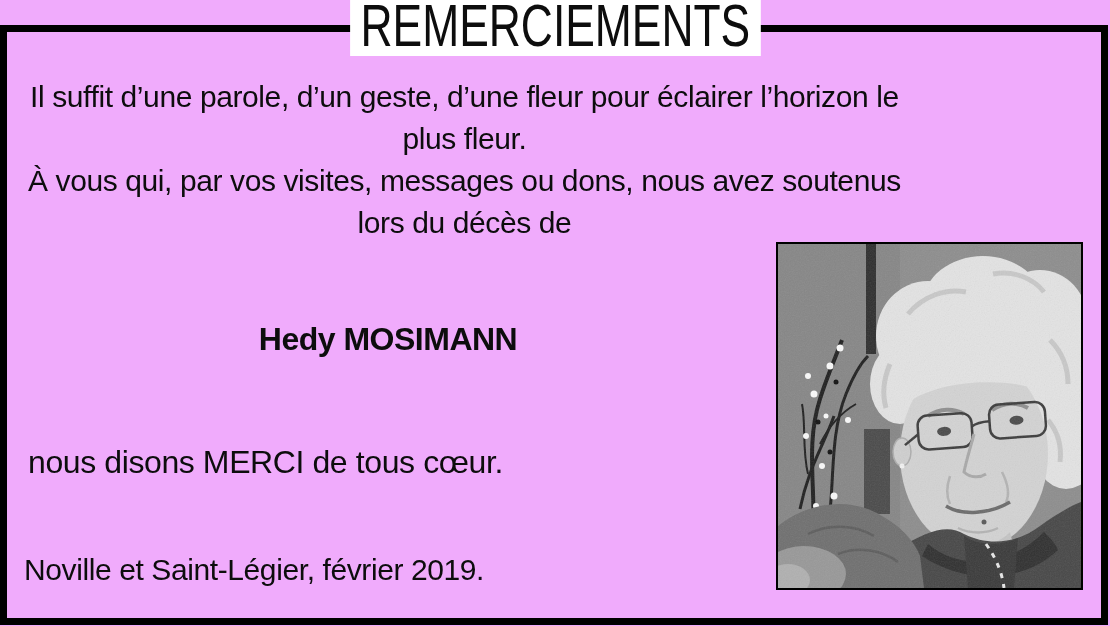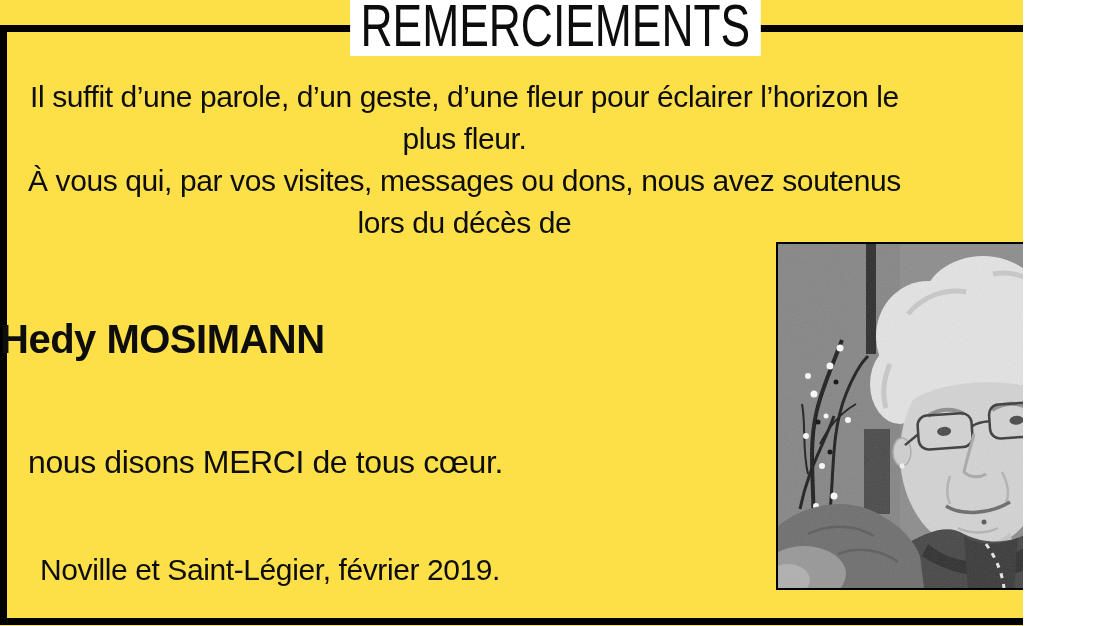--- a/index.html
+++ b/index.html
@@ -1,31 +1,31 @@
 <!DOCTYPE html>
 <html><head>
 <meta charset="utf-8">
 <style>
   html,body{margin:0;padding:0;background:#ffffff;}
-  .stage{position:relative;width:1023px;height:626px;background:#fde047;overflow:hidden;
+  .stage{position:relative;width:1110px;height:626px;background:#f0abfc;overflow:hidden;
          font-family:"Liberation Sans", sans-serif;color:#0d0d0d;}
   .card{position:absolute;left:0;top:25px;width:1108px;height:600px;
         box-sizing:border-box;border:7px solid #000000;z-index:1;}
   .title-wrap{position:absolute;left:0;top:-4px;width:1110px;text-align:center;z-index:3;}
   .title{display:inline-block;background:#ffffff;padding:0 14px;font-size:60px;line-height:60px;
          font-weight:400;letter-spacing:0;transform:scaleX(0.74);transform-origin:center;
          white-space:nowrap;color:#0d0d0d;}
   .intro{position:absolute;left:28px;top:76px;z-index:2;font-size:30px;line-height:42px;
          letter-spacing:-0.4px;}
   .intro .line{white-space:nowrap;text-align:center;}
-  .name{position:absolute;left:0;top:311px;width:776px;text-align:left;z-index:2;
-        font-size:40px;line-height:56px;font-weight:700;letter-spacing:-0.5px;}
+  .name{position:absolute;left:0;top:311px;width:776px;text-align:center;z-index:2;
+        font-size:32px;line-height:56px;font-weight:700;letter-spacing:-0.5px;}
   .thanks{position:absolute;left:28px;top:441px;z-index:2;font-size:32px;line-height:42px;
           letter-spacing:-0.4px;white-space:nowrap;}
-  .dateline{position:absolute;left:40px;top:549px;z-index:2;font-size:30px;line-height:42px;
+  .dateline{position:absolute;left:24px;top:549px;z-index:2;font-size:30px;line-height:42px;
             letter-spacing:-0.4px;white-space:nowrap;text-align:right;}
   .photo{position:absolute;left:776px;top:242px;width:303px;height:344px;z-index:2;
          border:2px solid #000000;background:#8d8d8d;overflow:hidden;}
   .photo svg{display:block;}
 </style>
 </head>
 <body>
 
 <div class="stage">
 

